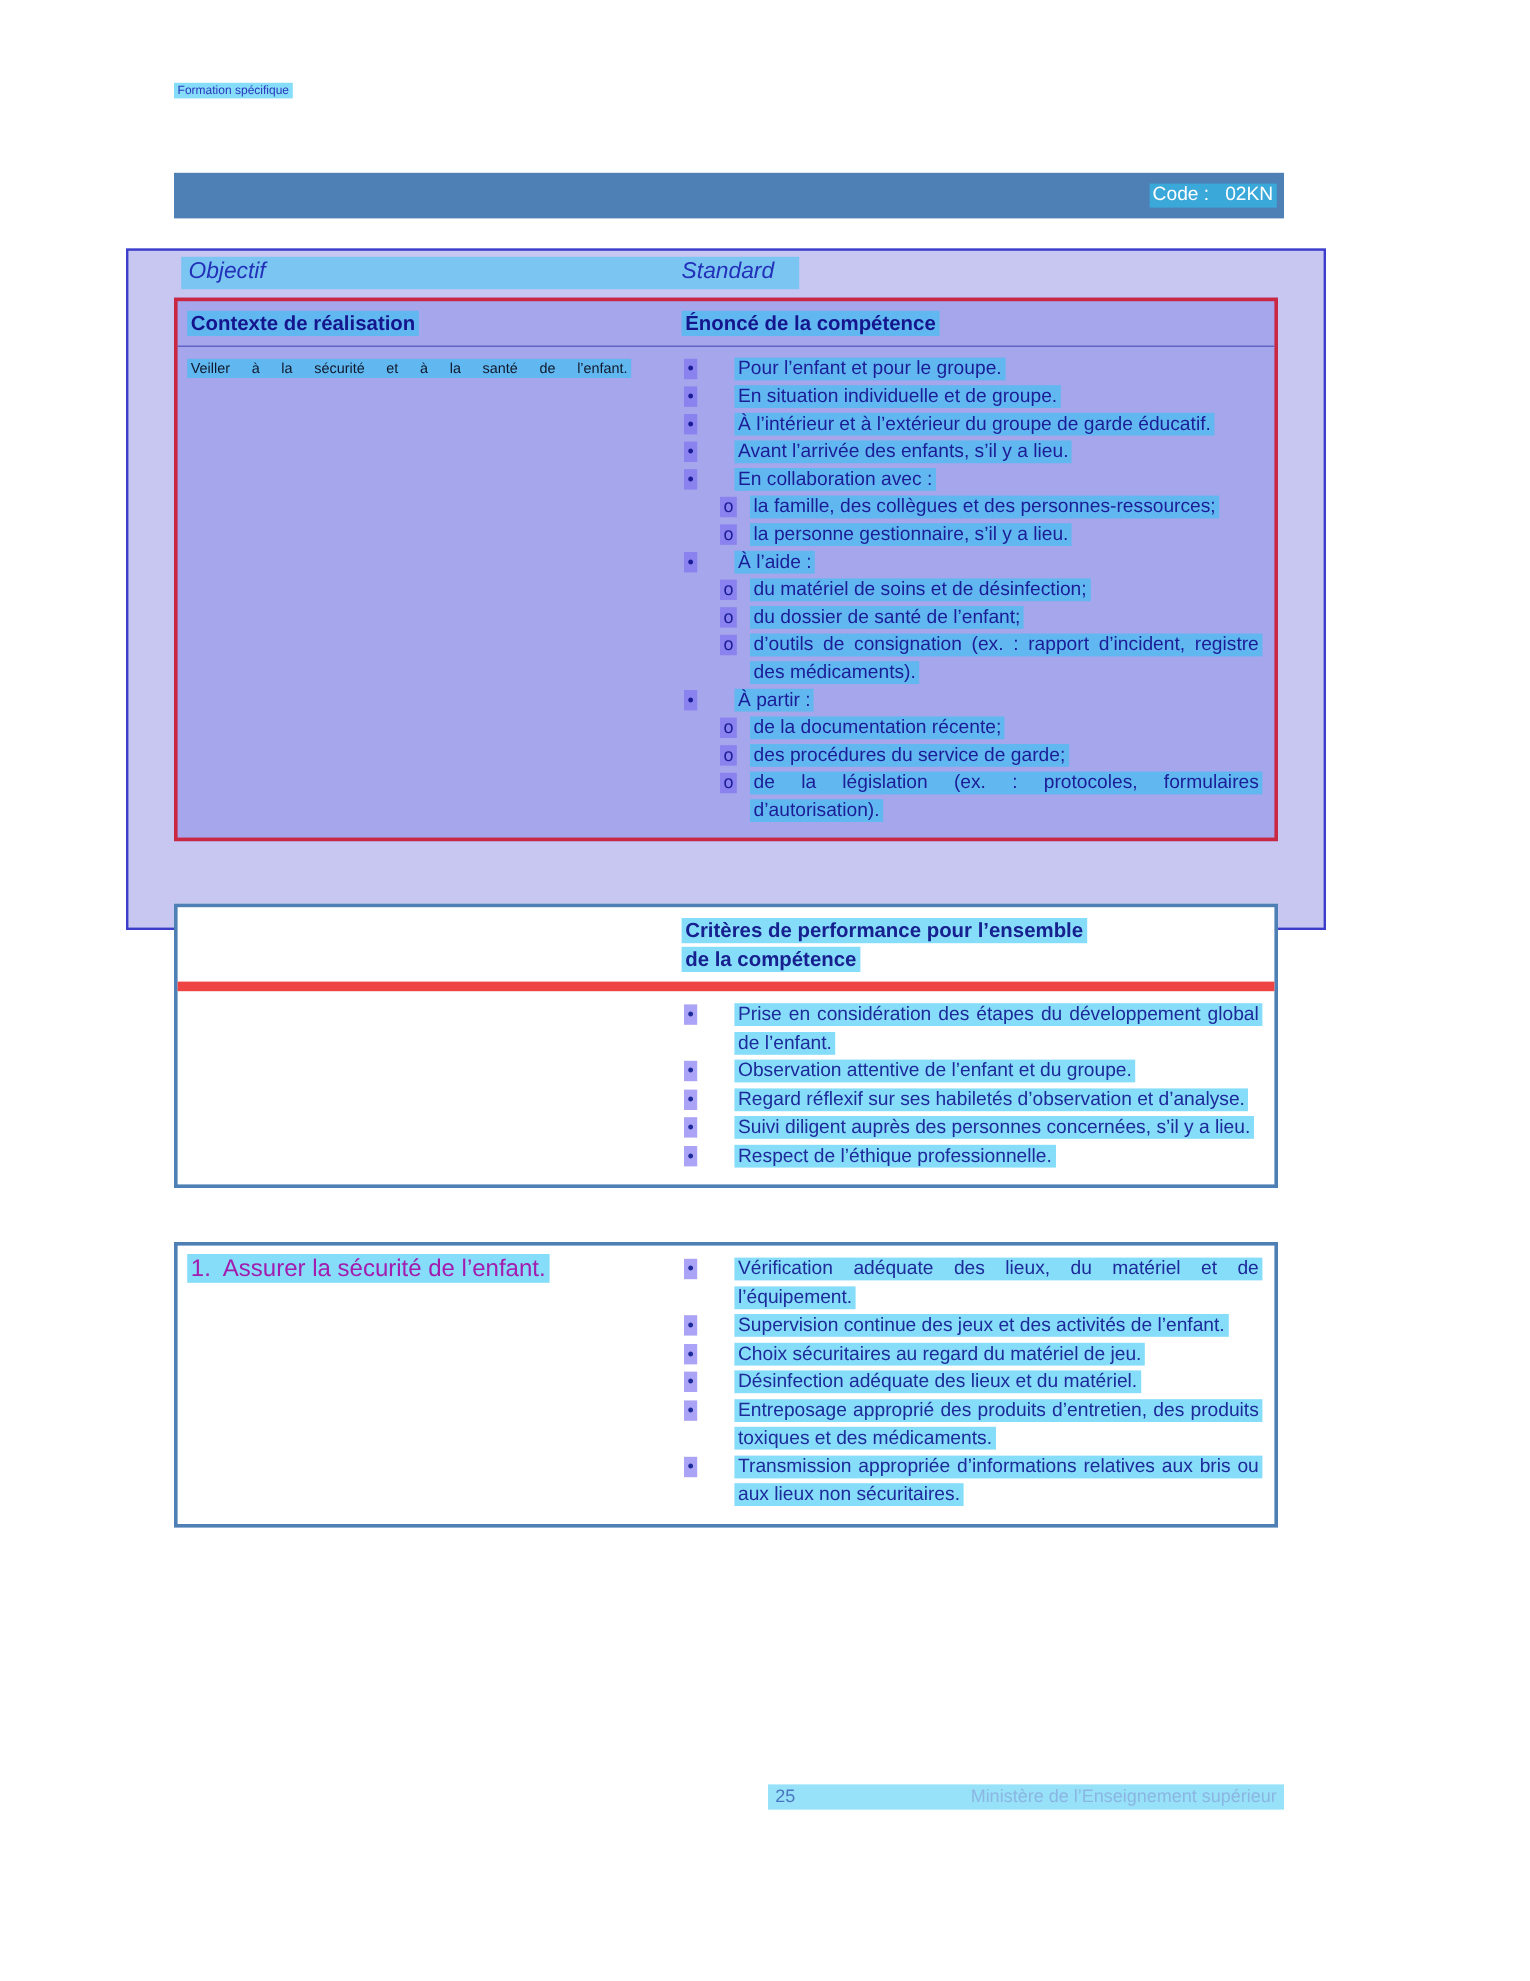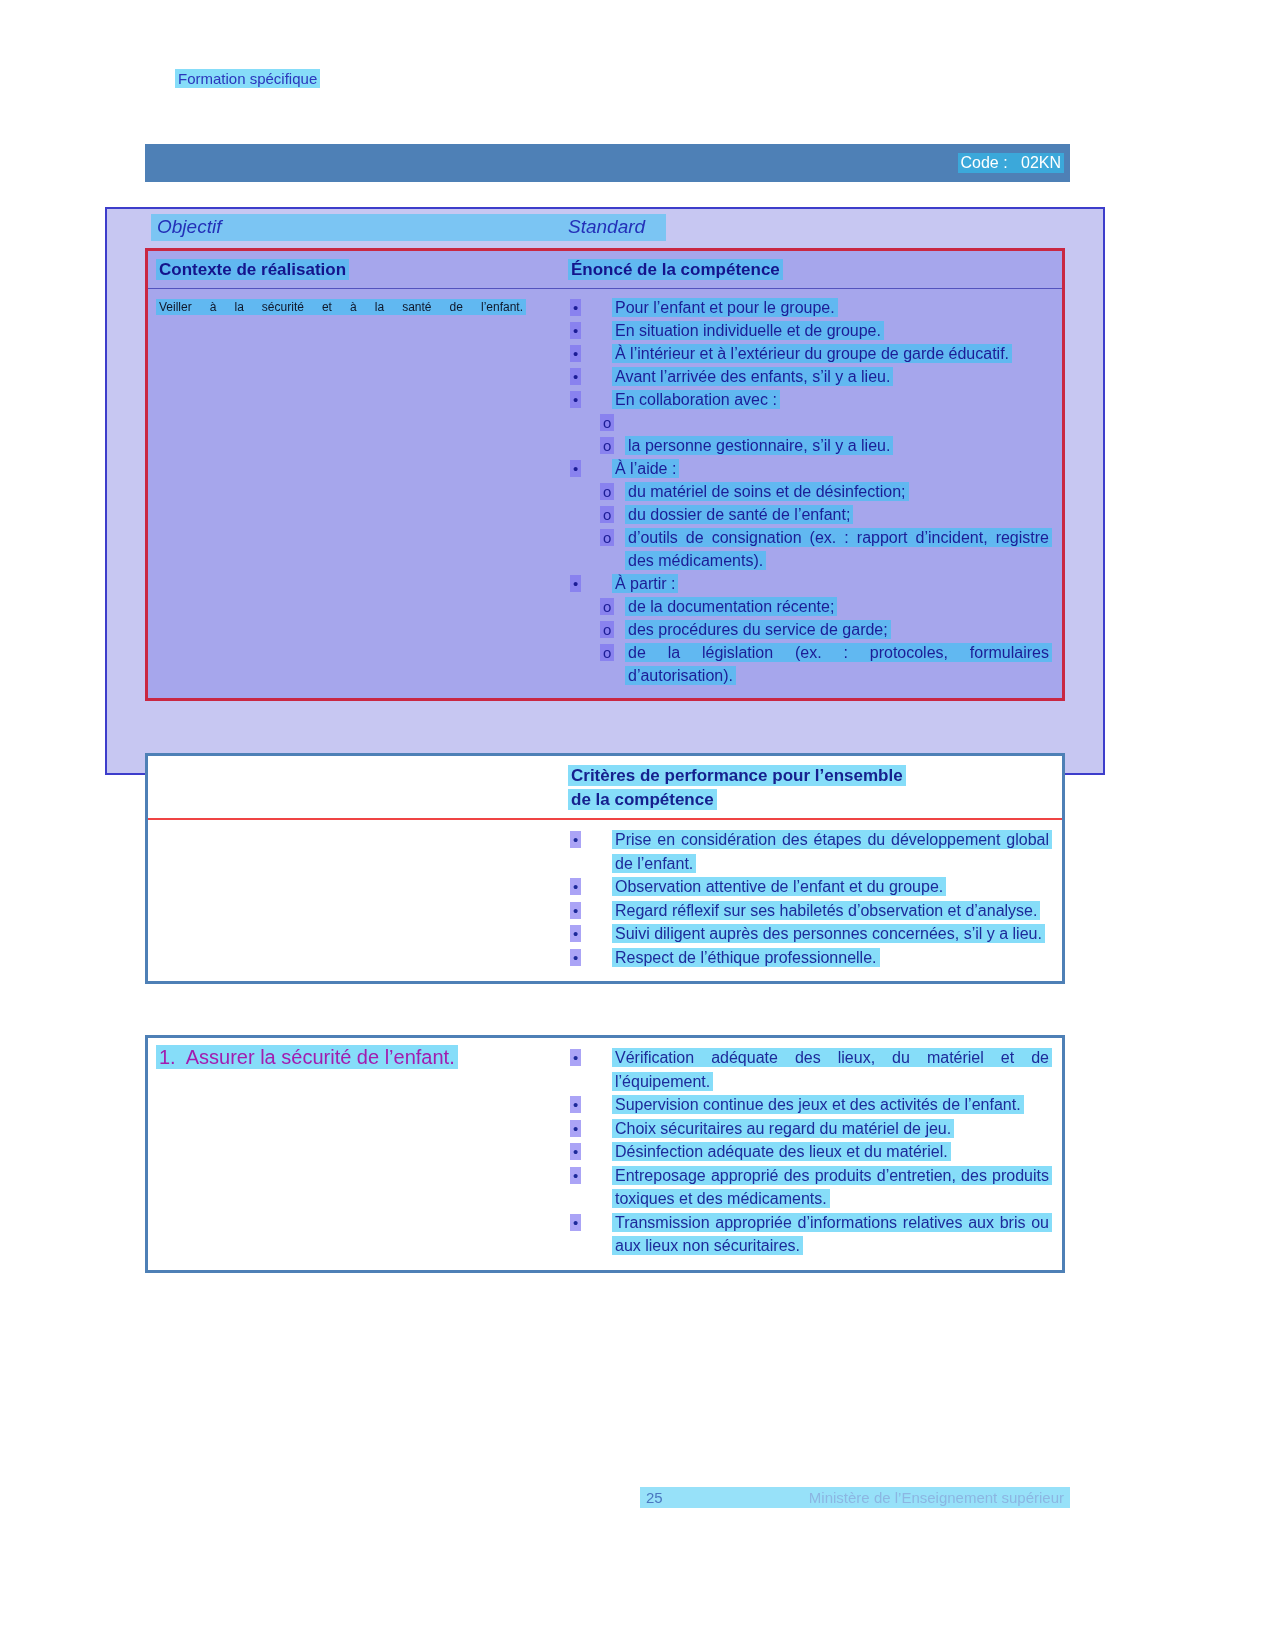--- a/index.html
+++ b/index.html
@@ -4,21 +4,21 @@
 <style>
   html,body{margin:0;padding:0;}
   .page{position:relative;width:1275px;height:1651px;background:#ffffff;
         font-family:"Liberation Sans",sans-serif;overflow:hidden;}
 
   
   .hl{background:rgba(47,196,244,.58);padding:1px 3px;
       -webkit-box-decoration-break:clone;box-decoration-break:clone;}
   .hlb{background:rgba(120,108,240,.62);padding:0 3px;}
 
-  .top-label{position:absolute;left:145px;top:70px;font-size:15px;color:#2b36bb;margin-left:30px;}
+  .top-label{position:absolute;left:145px;top:70px;font-size:10px;color:#2b36bb;}
 
   .code-bar{position:absolute;left:145px;top:144px;width:925px;height:38px;
             background:#4e80b6;display:flex;align-items:center;justify-content:flex-end;
             padding-right:6px;box-sizing:border-box;}
   .code-text{color:#ffffff;font-size:16px;white-space:pre;}
 
   .panel{position:absolute;left:105px;top:207px;width:1000px;height:568px;
          background:#c7c7f2;border:2px solid #3d3dcb;box-sizing:border-box;}
   .os-row{position:absolute;left:44px;top:5px;width:515px;height:27px;
           background:rgba(47,196,244,.5);}
@@ -39,21 +39,21 @@
   .li .b{flex:none;width:42px;padding-left:2px;}
   .li .t{flex:1;text-align:justify;padding-right:2px;}
   .li[data-level="2"]{padding-left:30px;}
   .li[data-level="2"] .b{width:25px;}
   .bullet-glyph{font-size:15px;}
 
   .wtable{position:absolute;left:145px;width:920px;background:#ffffff;
           border:3px solid #4e80b6;box-sizing:border-box;}
   .t2{top:753px;} .t3{top:1035px;}
   .wt-header{display:grid;grid-template-columns:412px 1fr;padding:8px 8px 6px;
-             border-bottom:2px solid #ef4444;}
+             border-bottom:8px solid #ef4444;}
   .wt-header .th{color:#16208e;}
   .wt-body{display:grid;grid-template-columns:412px 1fr;padding:8px 8px 12px;}
   .wt-body .li{color:#1d2a9a;line-height:23.5px;}
   .element-cell{font-size:20px;color:#a21caf;line-height:23.5px;white-space:pre;}
 
   .footer{position:absolute;left:640px;top:1487px;width:430px;display:flex;
           justify-content:space-between;align-items:baseline;
           background:rgba(47,196,244,.5);padding:2px 6px;box-sizing:border-box;gap:16px;}
   .page-num{font-size:15px;color:#4a77c0;}
   .ministry{font-size:15px;color:#8cb6e2;}
@@ -110,20 +110,21 @@
           <div class="li" data-level="1">
             <span class="b"><span class="hlb bullet-glyph">•</span></span>
             <span class="t"><span class="hl">Avant l’arrivée des enfants, s’il y a lieu.</span></span>
           </div>
           <div class="li" data-level="1">
             <span class="b"><span class="hlb bullet-glyph">•</span></span>
             <span class="t"><span class="hl">En collaboration avec :</span></span>
           </div>
           <div class="li" data-level="2">
             <span class="b"><span class="hlb bullet-glyph">o</span></span>
+            <span class="t"><span class="hl">la famille, des collègues et des personnes-ressources;</span></span>
           </div>
           <div class="li" data-level="2">
             <span class="b"><span class="hlb bullet-glyph">o</span></span>
             <span class="t"><span class="hl">la personne gestionnaire, s’il y a lieu.</span></span>
           </div>
           <div class="li" data-level="1">
             <span class="b"><span class="hlb bullet-glyph">•</span></span>
             <span class="t"><span class="hl">À l’aide :</span></span>
           </div>
           <div class="li" data-level="2">

